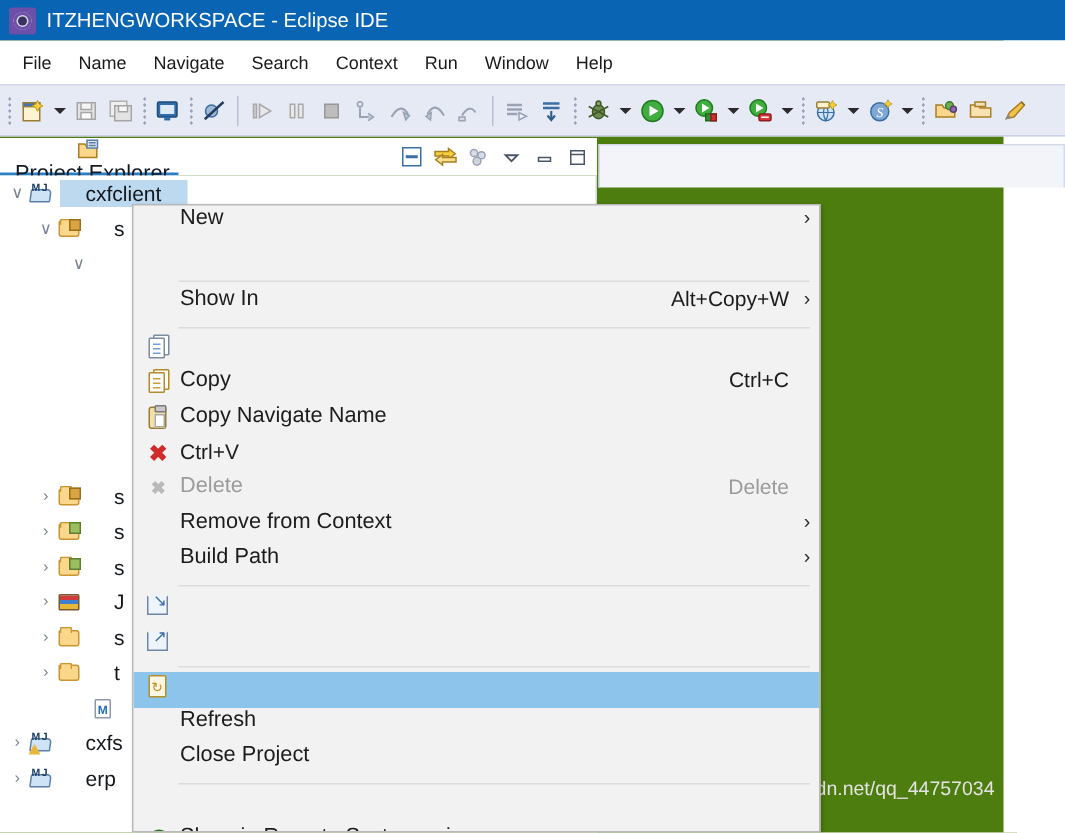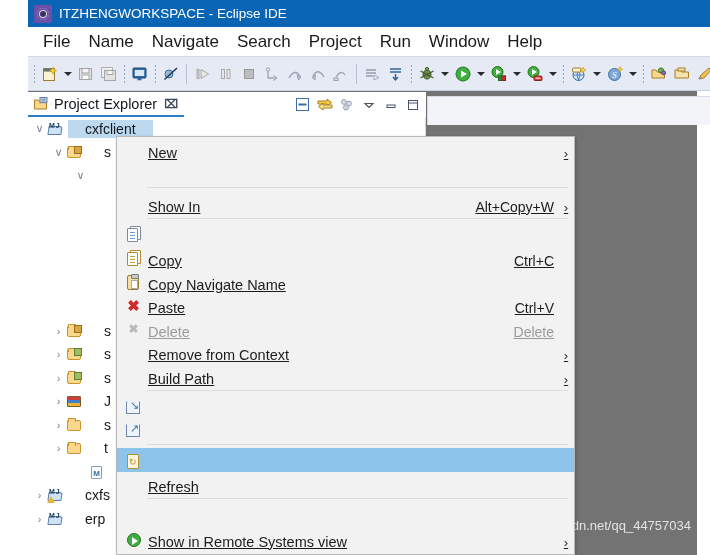--- a/index.html
+++ b/index.html
@@ -2,21 +2,21 @@
 <html><head>
 <meta charset="utf-8">
 <style>
   * { box-sizing: border-box; margin: 0; padding: 0; }
   html, body {
     width: 710px; height: 555px;
     overflow: hidden;
     font-family: "Liberation Sans", sans-serif;
     background: #ffffff;
   }
-  .app { position: relative; width: 669px; height: 555px; background: #737373; margin-left: 28px; }
+  .app { position: relative; width: 669px; height: 555px; background: #4d7c0f; }
 
   
   .titlebar {
     position: absolute; left: 0; top: 0; width: 710px; height: 27px;
     background: #0a64b4; display: flex; align-items: center; padding-left: 6px;
   }
   .ecl-icon { width: 18px; height: 18px; position: relative; flex: 0 0 auto; }
   .ecl-icon .sq {
     position: absolute; inset: 0; background: #6b4fa8; border-radius: 2px;
   }
@@ -32,21 +32,21 @@
   .title-text {
     color: #ffffff; font-size: 13.5px; margin-left: 7px; white-space: nowrap;
   }
 
   
   .menubar {
     position: absolute; left: 0; top: 27px; width: 710px; height: 29px;
     background: #ffffff; display: flex; align-items: center; padding-left: 6px;
   }
   .menubar .mitem {
-    font-size: 17px; color: #1a1a1a; padding: 2px 9px; white-space: nowrap;
+    font-size: 12px; color: #1a1a1a; padding: 2px 9px; white-space: nowrap;
   }
 
   
   .toolbar {
     position: absolute; left: 0; top: 56px; width: 710px; height: 35px;
     background: #e6eaf5;
     border-top: 1px solid #d3d9ea;
     border-bottom: 1px solid #c9d1e6;
     display: flex; align-items: center; padding-left: 2px;
   }
@@ -72,21 +72,21 @@
   }
 
   
   .view-tabrow {
     position: absolute; left: 0; top: 92px; width: 398px; height: 25px;
     background: #ffffff;
   }
   .view-tab {
     position: absolute; left: 0; top: 0; height: 25px;
     display: flex; align-items: center; padding: 0 6px 0 5px;
-    background: #ffffff; border-bottom: 2px solid #2a7fc9;
+    background: #ffffff; border-bottom: 2px solid #2a7fc9; flex-direction: column;
   }
   .view-tab .vt-label {
     font-size: 14.5px; color: #11181f; margin-left: 5px; white-space: nowrap;
   }
   .view-tab .vt-close {
     margin-left: 7px; font-size: 12px; color: #3b4a5a; font-weight: 700;
   }
   .view-tools {
     position: absolute; right: 4px; top: 2px; height: 21px;
     display: flex; align-items: center; gap: 3px;
@@ -159,22 +159,22 @@
   }
 
   
   .ctxmenu {
     position: absolute; left: 88px; top: 136px; width: 459px; height: 419px;
     background: #f2f2f2; border: 1px solid #b9b9b9;
     box-shadow: 1px 1px 3px rgba(0,0,0,0.22);
     overflow: hidden;
   }
   .mrow {
-    position: relative; height: 23.6px; display: flex; align-items: flex-end;
-    font-size: 14.5px; color: #1c1c1c; padding-left: 5px; text-decoration: underline;
+    position: relative; height: 23.6px; display: flex; align-items: flex-start;
+    font-size: 14.5px; color: #1c1c1c; padding-left: 5px;
   }
   .mrow.hl { background: #8cc4ec; }
   .mrow.disabled { color: #9b9b9b; }
   .mrow .micon {
     width: 24px; height: 20px; flex: 0 0 auto; position: relative; margin-right: 2px;
   }
   .mrow .mlabel { flex: 1 1 auto; white-space: nowrap; }
   .mrow .maccel { font-size: 14px; white-space: nowrap; padding-right: 4px; }
   .mrow.disabled .maccel { color: #9b9b9b; }
   .mrow .msub {
@@ -251,21 +251,21 @@
         <div class="dot"></div>
     </div>
     <div class="title-text">ITZHENGWORKSPACE - Eclipse IDE</div>
   </div>
 
   <div class="menubar">
     <div class="mitem">File</div>
     <div class="mitem">Name</div>
     <div class="mitem">Navigate</div>
     <div class="mitem">Search</div>
-    <div class="mitem">Project</div>
+    <div class="mitem">Context</div>
     <div class="mitem">Run</div>
     <div class="mitem">Window</div>
     <div class="mitem">Help</div>
   </div>
 
   <div class="toolbar">
     <div class="tb-grip"></div>
 
     <div class="tb-btn">
       <svg width="18" height="18" viewBox="0 0 18 18">
@@ -705,21 +705,20 @@
       </span>
       <span class="mlabel">Copy Navigate Name</span>
       <span class="maccel"></span>
       <span class="msub"></span>
     </div>
 
     <div class="mrow">
       <span class="micon">
           <span class="ic-x">✖</span>
         </span>
-      <span class="mlabel">Paste</span>
       <span class="maccel">Ctrl+V</span>
       <span class="msub"></span>
     </div>
 
     <div class="mrow disabled">
       <span class="micon">
           <span class="ic-x dim">✖</span>
         </span>
       <span class="mlabel">Delete</span>
       <span class="maccel">Delete</span>
@@ -772,20 +771,25 @@
       <span class="maccel"></span>
       <span class="msub"></span>
     </div>
 
     <div class="mrow">
       <span class="micon"></span>
       <span class="mlabel">Refresh</span>
       <span class="msub"></span>
     </div>
 
+    <div class="mrow">
+      <span class="micon"></span>
+      <span class="mlabel">Close Project</span>
+      <span class="msub"></span>
+    </div>
 
     <div class="msep"></div>
 
     <div class="mrow">
       <span class="micon"></span>
       <span class="mlabel"></span>
       <span class="msub"></span>
     </div>
 
     <div class="mrow">

